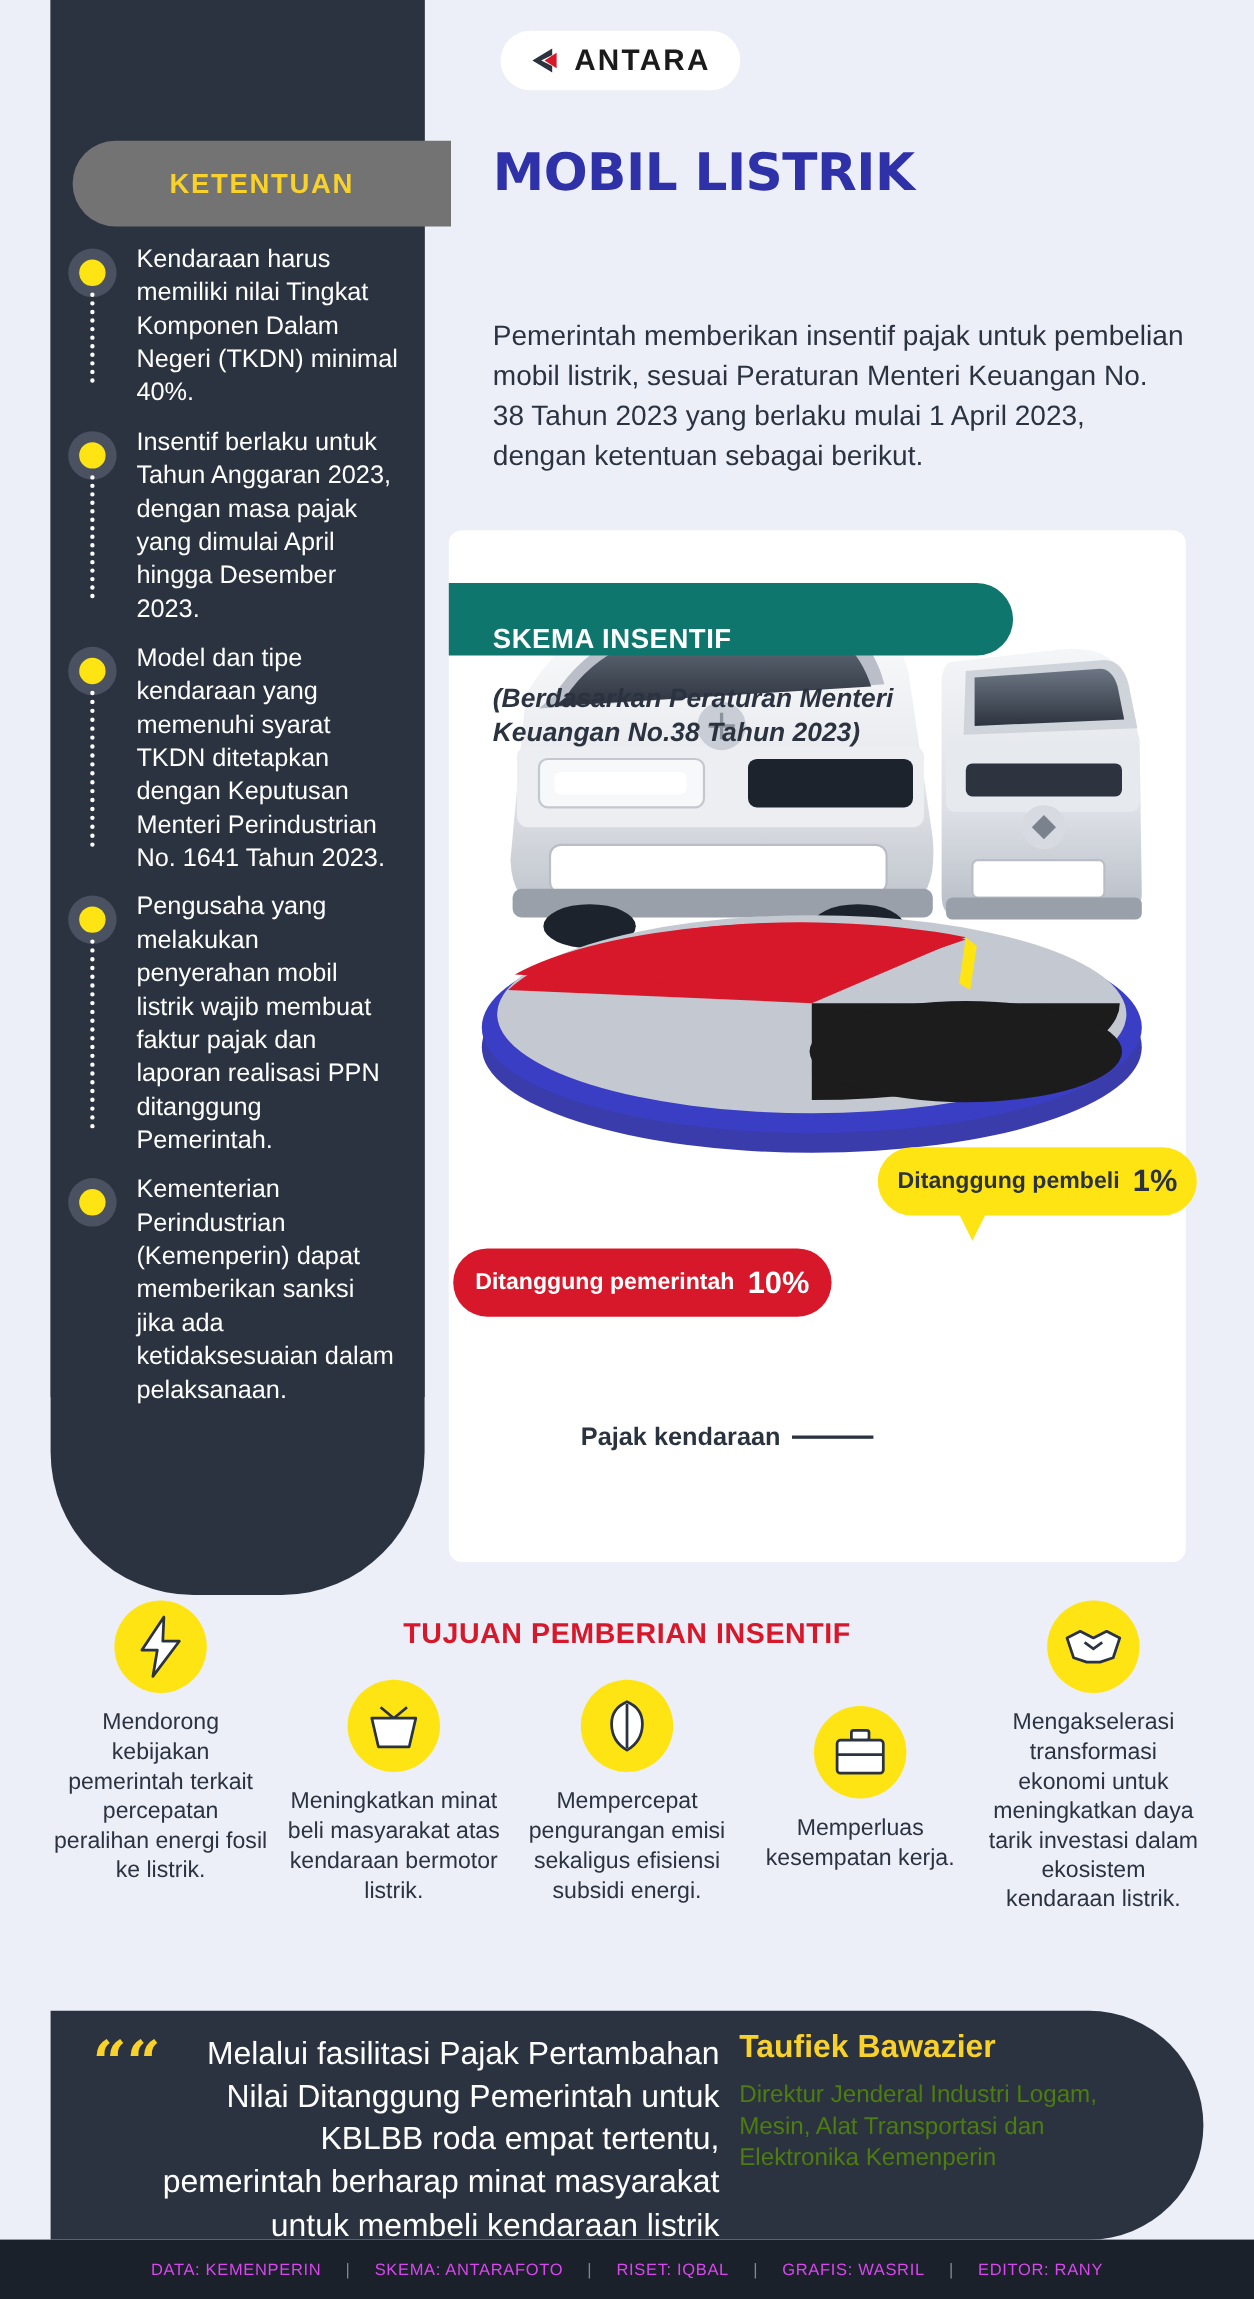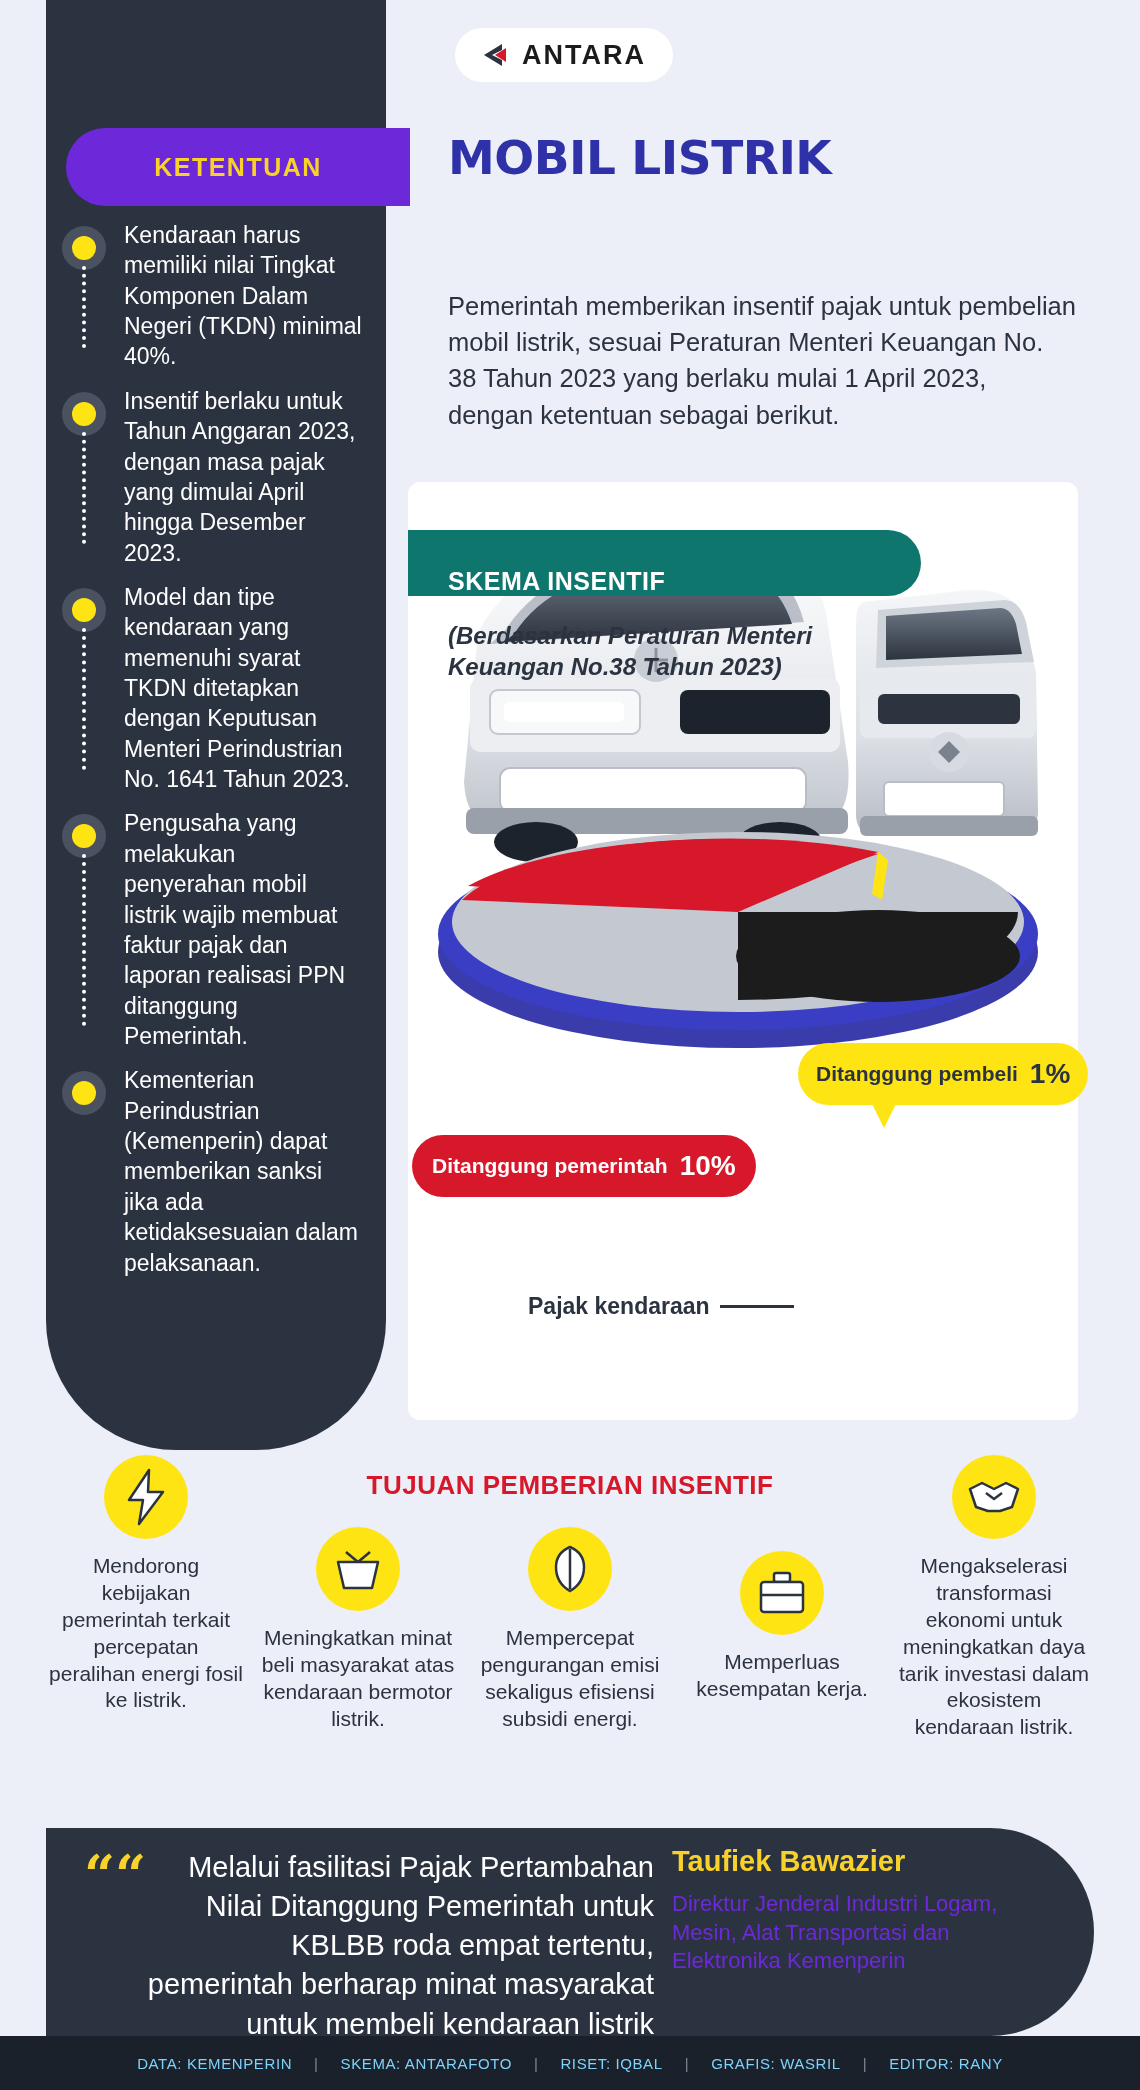--- a/index.html
+++ b/index.html
@@ -26,21 +26,21 @@
   .dark-panel-ext {
     position: absolute;
     left: 46px; top: 0; width: 340px; height: 1270px;
     background: #2b3340;
   }
 
   
   .ketentuan-bar {
     position: absolute;
     left: 66px; top: 128px; width: 344px; height: 78px;
-    background: #6d28d9;
+    background: #737373;
     border-top-left-radius: 39px;
     border-bottom-left-radius: 39px;
     display: flex; align-items: center; justify-content: center;
   }
   .ketentuan-bar span {
     color: #f8d22a;
     font-size: 25px;
     font-weight: bold;
     letter-spacing: 1.5px;
   }
@@ -230,32 +230,32 @@
     width: 512px;
     color: #ffffff; font-size: 29px; line-height: 1.35; text-align: right;
   }
   .quote-name {
     position: absolute; left: 672px; top: 1845px;
     color: #f8d22a; font-size: 29px; font-weight: bold;
   }
   .quote-role {
     position: absolute; left: 672px; top: 1890px;
     width: 330px;
-    color: #6d28d9; font-size: 22px; line-height: 1.3;
+    color: #4d7c0f; font-size: 22px; line-height: 1.3;
   }
 
   
   .footer {
     position: absolute; left: 0; bottom: 0; width: 1140px; height: 54px;
     background: #1b212b;
     display: flex; align-items: center; justify-content: center;
     gap: 0;
   }
   .footer span {
-    color: #7dd3fc; font-size: 15px; letter-spacing: 0.6px;
+    color: #d946ef; font-size: 15px; letter-spacing: 0.6px;
   }
   .footer .sep { color:#7d8796; margin: 0 22px; }
 </style>
 </head>
 <body>
 
 <div class="page">
 
   <div class="dark-panel"></div>
   <div class="dark-panel-ext"></div>

